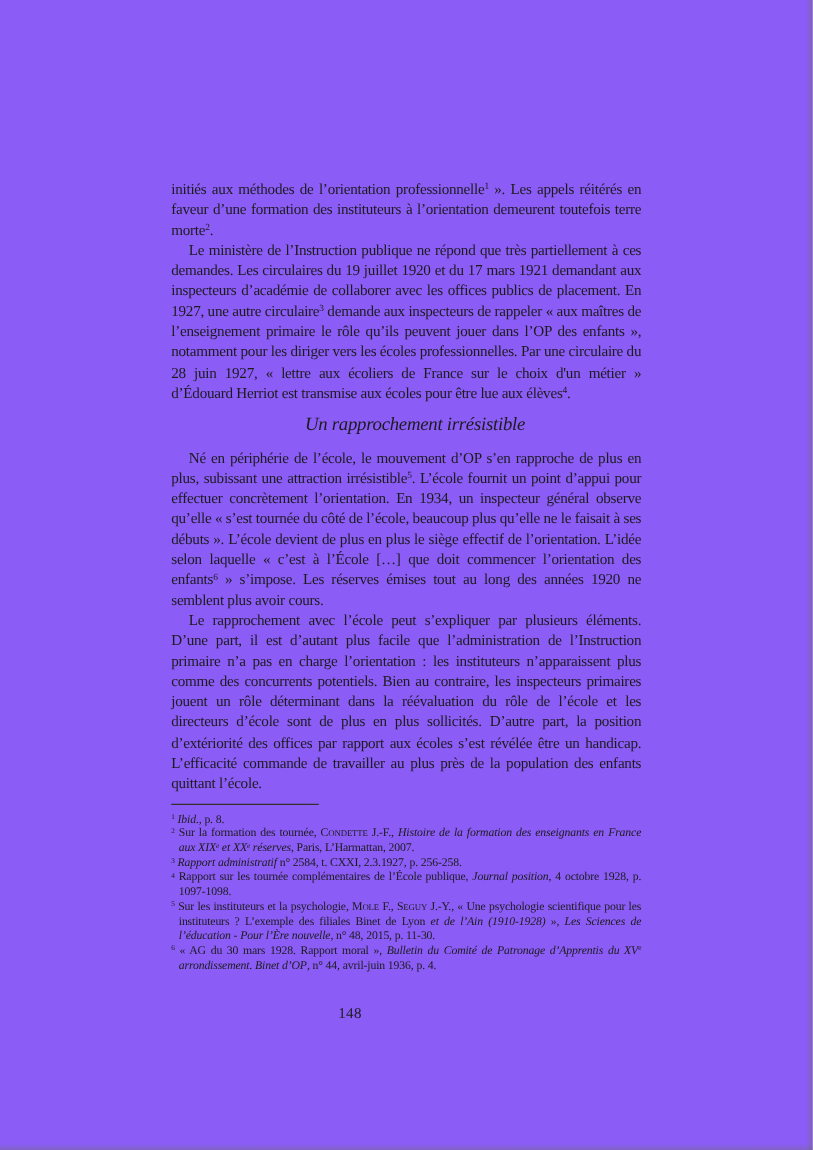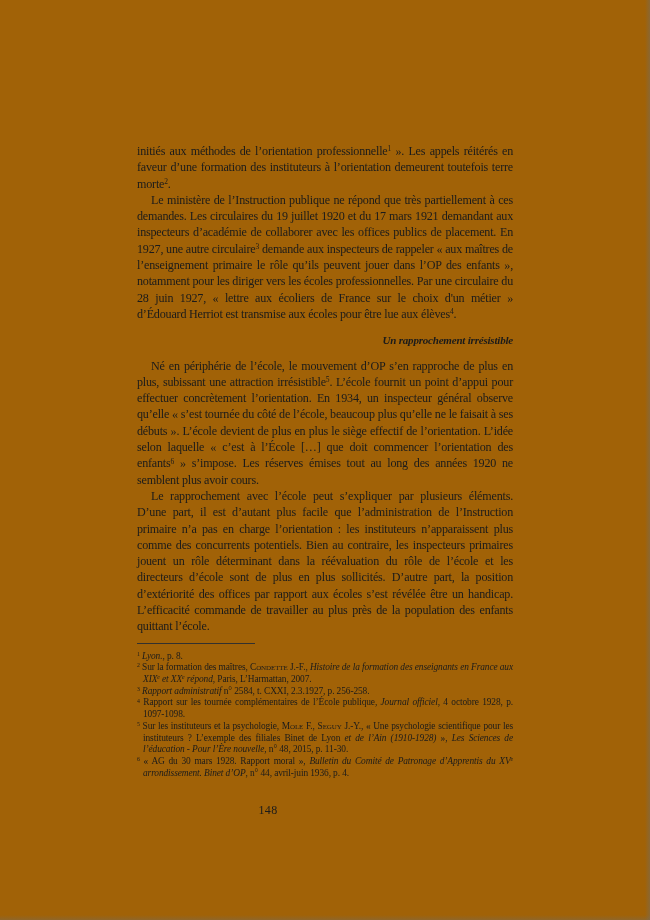--- a/index.html
+++ b/index.html
@@ -5,85 +5,85 @@
   html, body { margin:0; padding:0; }
   body {
     width:650px; height:920px;
     background:#fbfbf9;
     overflow:hidden;
     font-family:"Liberation Serif","DejaVu Serif",serif;
   }
   .page {
     position:relative;
     width:650px; height:920px;
-    background:#a16207;
+    background:#8b5cf6;
     color:#1b1b1b;
   }
   .scan-edge-right {
     position:absolute; top:0; right:0; width:5px; height:100%;
     background:linear-gradient(to right, rgba(110,110,105,0), rgba(110,110,105,0.45));
   }
   .scan-edge-bottom {
     position:absolute; left:0; bottom:0; width:100%; height:5px;
     background:linear-gradient(to bottom, rgba(110,110,105,0), rgba(110,110,105,0.35));
   }
   .text-column {
     position:absolute; left:137px; top:143px; width:376px;
   }
   .para {
     font-size:12.1px; line-height:16.3px; letter-spacing:-0.2px;
     text-align:justify; margin:0;
   }
   .para.indent { text-indent:14px; }
   .section-heading {
-    font-size:11px; line-height:16.3px; letter-spacing:-0.2px;
-    font-weight:bold; margin:10px 0 9px 0; text-indent:14px; text-align:right;
+    font-size:15px; line-height:16.3px; letter-spacing:-0.2px;
+    font-weight:normal; margin:10px 0 9px 0; text-indent:14px; text-align:center;
   }
   sup {
     font-size:0.62em; line-height:0; vertical-align:baseline;
     position:relative; top:-0.5em;
   }
   .i { font-style:italic; }
   .isup { font-style:italic; }
   .sc { font-variant:small-caps; }
   .footnotes { margin-top:8px; }
   .fn-rule {
     width:118px; height:0;
     border-top:1px solid #33312e;
     margin:0 0 7px 0;
   }
   .fn {
     font-size:9.4px; line-height:11.7px; letter-spacing:-0.1px;
     text-align:justify; margin:0;
     padding-left:6px; text-indent:-6px;
   }
   .page-number {
-    position:absolute; left:0; top:803px; width:536px;
+    position:absolute; left:12px; top:803px; width:536px;
     text-align:center; font-size:12px; letter-spacing:0.3px;
   }
 </style>
 </head>
 <body>
 
 <div class="page">
   <div class="scan-edge-right"></div>
   <div class="scan-edge-bottom"></div>
 
   <div class="text-column">
     <p class="para"><span>initiés aux méthodes de l’orientation professionnelle</span><sup class="sup">1</sup><span> ». Les appels réitérés en faveur d’une formation des instituteurs à l’orientation demeurent toutefois terre morte</span><sup class="sup">2</sup><span>.</span></p>
     <p class="para indent"><span>Le ministère de l’Instruction publique ne répond que très partiellement à ces demandes. Les circulaires du 19 juillet 1920 et du 17 mars 1921 demandant aux inspecteurs d’académie de collaborer avec les offices publics de placement. En 1927, une autre circulaire</span><sup class="sup">3</sup><span> demande aux inspecteurs de rappeler « aux maîtres de l’enseignement primaire le rôle qu’ils peuvent jouer dans l’OP des enfants », notamment pour les diriger vers les écoles professionnelles. Par une circulaire du 28 juin 1927, « lettre aux écoliers de France sur le choix d'un métier » d’Édouard Herriot est transmise aux écoles pour être lue aux élèves</span><sup class="sup">4</sup><span>.</span></p>
     <h2 class="section-heading"><span class="i">Un rapprochement irrésistible</span></h2>
     <p class="para indent"><span>Né en périphérie de l’école, le mouvement d’OP s’en rapproche de plus en plus, subissant une attraction irrésistible</span><sup class="sup">5</sup><span>. L’école fournit un point d’appui pour effectuer concrètement l’orientation. En 1934, un inspecteur général observe qu’elle « s’est tournée du côté de l’école, beaucoup plus qu’elle ne le faisait à ses débuts ». L’école devient de plus en plus le siège effectif de l’orientation. L’idée selon laquelle « c’est à l’École […] que doit commencer l’orientation des enfants</span><sup class="sup">6</sup><span> » s’impose. Les réserves émises tout au long des années 1920 ne semblent plus avoir cours.</span></p>
     <p class="para indent"><span>Le rapprochement avec l’école peut s’expliquer par plusieurs éléments. D’une part, il est d’autant plus facile que l’administration de l’Instruction primaire n’a pas en charge l’orientation : les instituteurs n’apparaissent plus comme des concurrents potentiels. Bien au contraire, les inspecteurs primaires jouent un rôle déterminant dans la réévaluation du rôle de l’école et les directeurs d’école sont de plus en plus sollicités. D’autre part, la position d’extériorité des offices par rapport aux écoles s’est révélée être un handicap. L’efficacité commande de travailler au plus près de la population des enfants quittant l’école.</span></p>
 
     <div class="footnotes">
       <div class="fn-rule"></div>
-      <p class="fn"><sup class="sup">1</sup><span> </span><span class="i">Lyon.</span><span>, p. 8.</span></p>
-      <p class="fn"><sup class="sup">2</sup><span> Sur la formation des maîtres, C</span><span class="sc">ondette</span><span> J.-F., </span><span class="i">Histoire de la formation des enseignants en France aux XIX</span><sup class="isup">e</sup><span class="i"> et XX</span><sup class="isup">e</sup><span class="i"> répond</span><span>, Paris, L’Harmattan, 2007.</span></p>
+      <p class="fn"><sup class="sup">1</sup><span> </span><span class="i">Ibid.</span><span>, p. 8.</span></p>
+      <p class="fn"><sup class="sup">2</sup><span> Sur la formation des tournée, C</span><span class="sc">ondette</span><span> J.-F., </span><span class="i">Histoire de la formation des enseignants en France aux XIX</span><sup class="isup">e</sup><span class="i"> et XX</span><sup class="isup">e</sup><span class="i"> réserves</span><span>, Paris, L’Harmattan, 2007.</span></p>
       <p class="fn"><sup class="sup">3</sup><span> </span><span class="i">Rapport administratif</span><span> n° 2584, t. CXXI, 2.3.1927, p. 256-258.</span></p>
-      <p class="fn"><sup class="sup">4</sup><span> Rapport sur les tournée complémentaires de l’École publique, </span><span class="i">Journal officiel</span><span>, 4 octobre 1928, p. 1097-1098.</span></p>
+      <p class="fn"><sup class="sup">4</sup><span> Rapport sur les tournée complémentaires de l’École publique, </span><span class="i">Journal position</span><span>, 4 octobre 1928, p. 1097-1098.</span></p>
       <p class="fn"><sup class="sup">5</sup><span> Sur les instituteurs et la psychologie, M</span><span class="sc">ole</span><span> F., S</span><span class="sc">eguy</span><span> J.-Y., « Une psychologie scientifique pour les instituteurs ? L’exemple des filiales Binet de Lyon </span><span class="i">et de l’Ain (1910-1928)</span><span> », </span><span class="i">Les Sciences de l’éducation - Pour l’Ère nouvelle</span><span>, n° 48, 2015, p. 11-30.</span></p>
       <p class="fn"><sup class="sup">6</sup><span> « AG du 30 mars 1928. Rapport moral », </span><span class="i">Bulletin du Comité de Patronage d’Apprentis du XV</span><sup class="isup">e</sup><span class="i"> arrondissement. Binet d’OP</span><span>, n° 44, avril-juin 1936, p. 4.</span></p>
     </div>
   </div>
 
   <div class="page-number">148</div>
 </div>
 
 </body></html>

